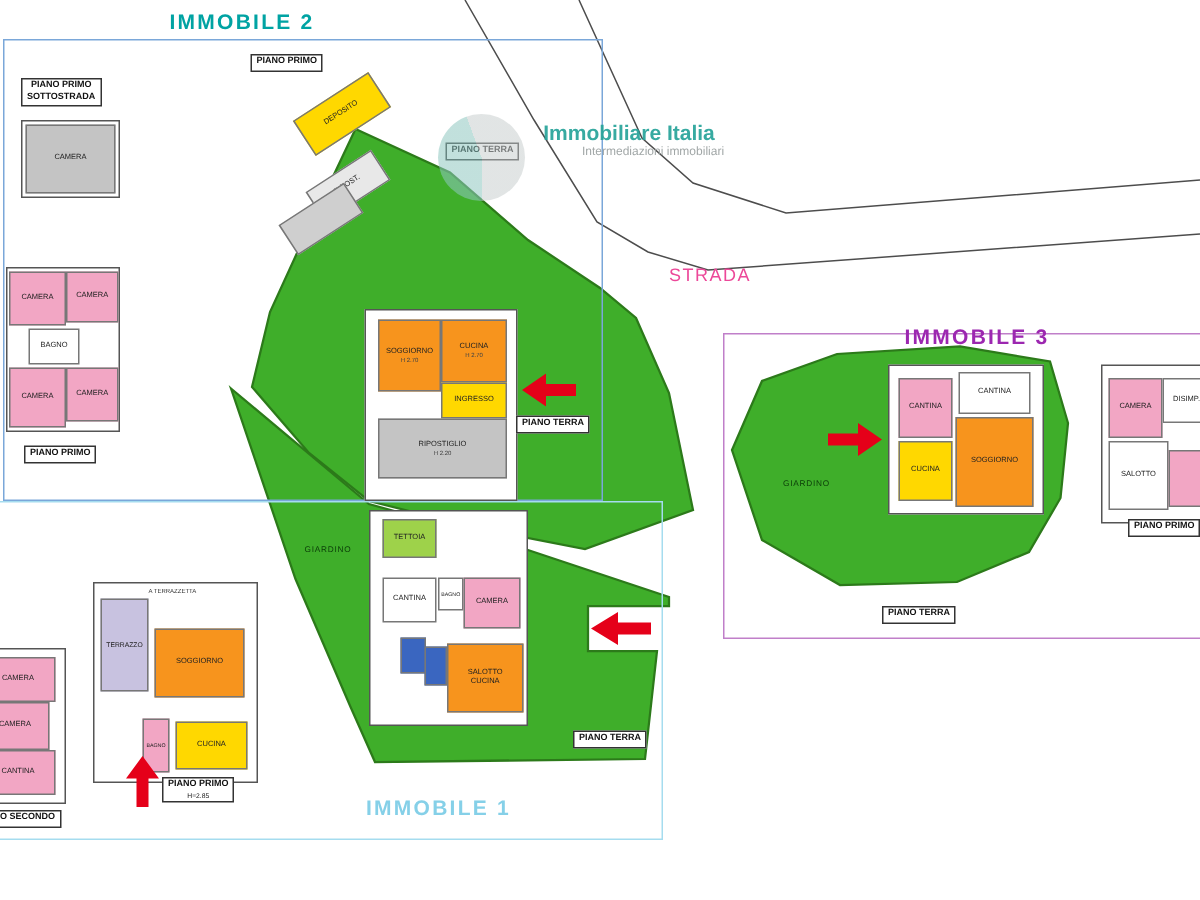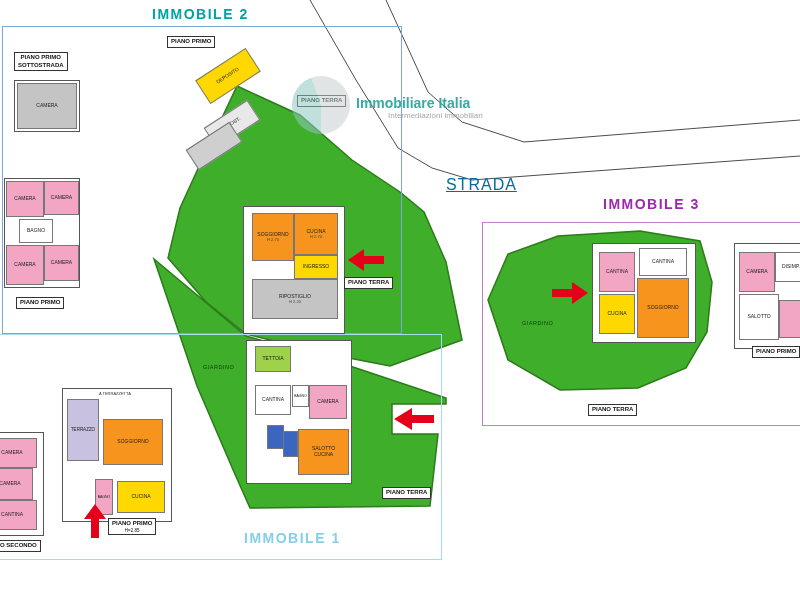--- a/index.html
+++ b/index.html
@@ -4,46 +4,46 @@
 <style>
   html,body{margin:0;padding:0;background:#fff;}
   #screen{position:relative;width:800px;height:600px;background:#ffffff;overflow:hidden;
           font-family:"Liberation Sans",sans-serif;}
   svg.layer{position:absolute;left:0;top:0;z-index:1;}
   .region{position:absolute;z-index:2;background:transparent;}
   .region.i2{border:1px solid #7aa7d9;}
   .region.i1{border:1px solid #a5dcef;}
   .region.i3{border:1px solid #c07fc9;}
   .title{position:absolute;z-index:5;font-weight:bold;font-size:14px;letter-spacing:1.5px;white-space:nowrap;}
-  .t-i2{color:#00a3a3;margin-left:39px;}
+  .t-i2{color:#00a3a3;}
   .t-i1{color:#85d0e8;}
-  .t-i3{color:#9c27b0;}
+  .t-i3{color:#9c27b0;margin-top:20px;}
   .plan{position:absolute;z-index:3;background:#ffffff;border:1px solid #555;}
   .room{position:absolute;border:1px solid #777;display:flex;flex-direction:column;align-items:center;
         justify-content:center;text-align:center;font-size:5px;line-height:1.15;color:#222;overflow:hidden;}
   .room .sub{font-size:4px;color:#444;}
   .c-orange{background:#f7941d;}
   .c-yellow{background:#ffd800;}
   .c-pink{background:#f2a6c4;}
   .c-gray{background:#c4c4c4;}
   .c-lav{background:#c8c2e0;}
   .c-lime{background:#9ed24a;}
   .c-blue{background:#3a66c0;}
   .c-white{background:#ffffff;}
   .rot{transform:rotate(-33deg);z-index:3;}
   .lbl{position:absolute;z-index:6;background:#fff;border:1px solid #333;font-size:6px;font-weight:600;
        color:#111;text-align:center;padding:1px 3px;line-height:1.25;white-space:nowrap;}
   .lbl .small{font-size:4.5px;font-weight:400;}
   .gtext{position:absolute;z-index:4;font-size:5.5px;color:#0b3d08;letter-spacing:.5px;}
-  .road-label{position:absolute;z-index:4;font-size:16px;color:#0369a1;letter-spacing:1px;text-decoration:underline;}
+  .road-label{position:absolute;z-index:4;font-size:12px;color:#ec4899;letter-spacing:1px;}
   .tinytext{position:absolute;z-index:4;font-size:4px;color:#333;white-space:nowrap;}
   .arrow{position:absolute;z-index:9;}
   .wm-circle{position:absolute;left:292px;top:76px;width:58px;height:58px;border-radius:50%;z-index:8;
              background:conic-gradient(from 180deg,#8fc7c0 0 160deg,#c9cfcf 160deg 360deg);opacity:.55;}
-  .wm-text{position:absolute;left:356px;top:96px;z-index:8;opacity:.92;}
+  .wm-text{position:absolute;left:356px;top:81px;z-index:8;opacity:.92;text-align:center;}
   .wm-title{color:#27a39a;font-size:14px;font-weight:bold;line-height:1.1;}
   .wm-sub{color:#9aa0a0;font-size:8px;margin-left:32px;}
 </style>
 </head>
 <body>
 
 <div id="screen">
 
   <svg class="layer" width="800" height="600" viewBox="0 0 800 600">
     <polyline points="310,0 356,80 398,148 432,168 472,180 800,156" fill="none" stroke="#4d4d4d" stroke-width="1"></polyline>

